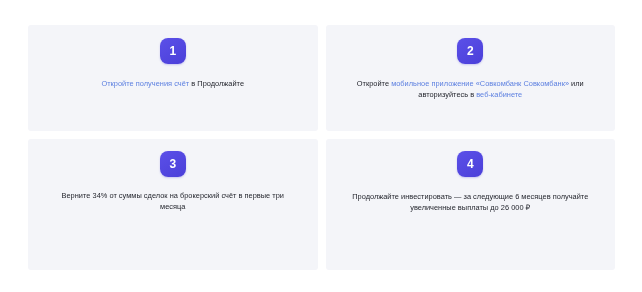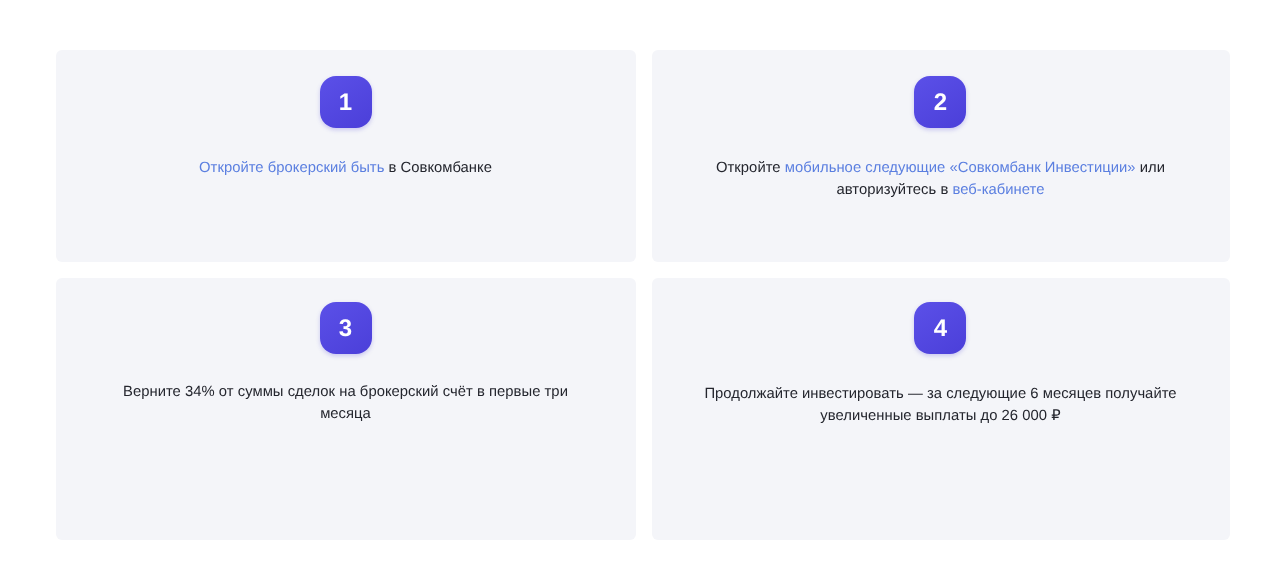--- a/index.html
+++ b/index.html
@@ -89,30 +89,30 @@
 </style>
 </head>
 <body>
 
 <div class="steps-grid">
 
   <div class="step-card card-1">
     <div class="step-badge">1</div>
     <div class="step-body">
       <p class="step-text">
-        <span class="lnk">Откройте брокерский быть</span><span> в Совкомбанке</span>
+        <span class="lnk">Откройте получения счёт</span><span> в Продолжайте</span>
       </p>
     </div>
   </div>
 
   <div class="step-card card-2">
     <div class="step-badge">2</div>
     <div class="step-body">
       <p class="step-text">
-        <span>Откройте </span><span class="lnk">мобильное следующие «Совкомбанк Инвестиции»</span><span> или авторизуйтесь в </span><span class="lnk">веб-кабинете</span>
+        <span>Откройте </span><span class="lnk">мобильное приложение «Совкомбанк Совкомбанк»</span><span> или авторизуйтесь в </span><span class="lnk">веб-кабинете</span>
       </p>
     </div>
   </div>
 
   <div class="step-card card-3">
     <div class="step-badge">3</div>
     <div class="step-body">
       <p class="step-text">Верните 34% от суммы сделок на брокерский счёт в первые три месяца</p>
     </div>
   </div>

